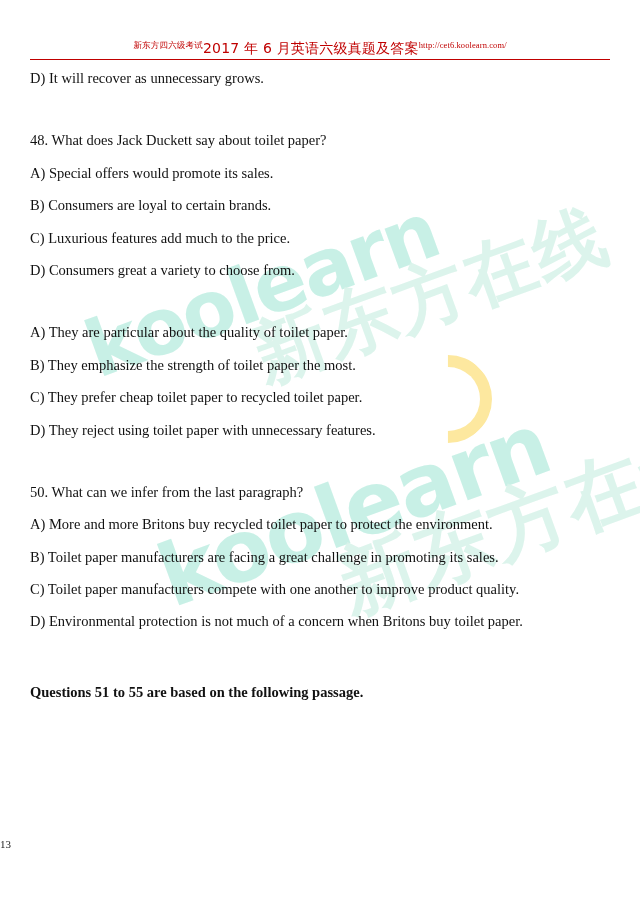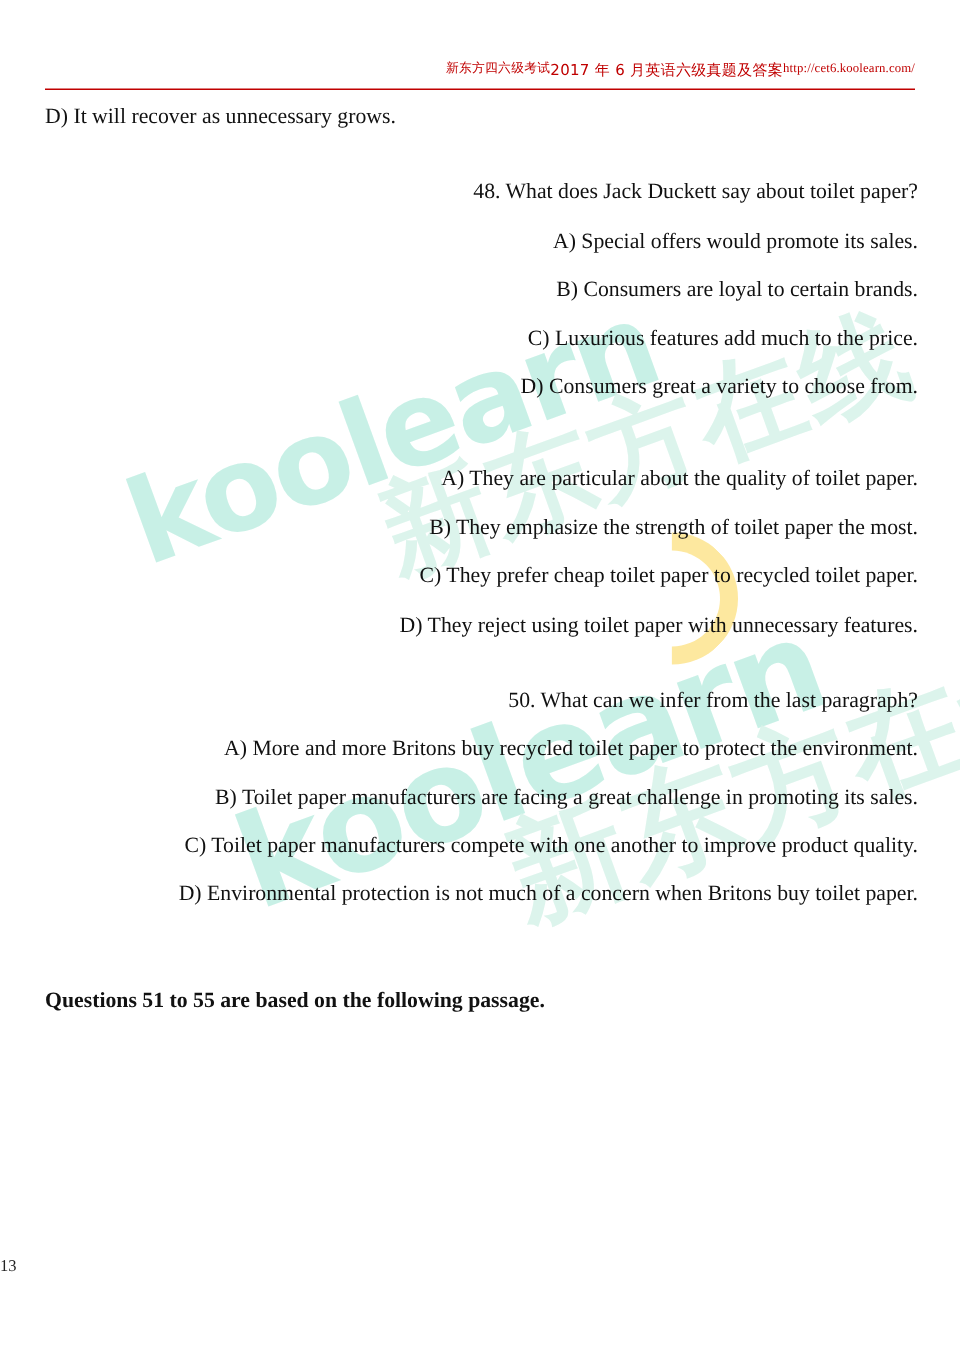--- a/index.html
+++ b/index.html
@@ -25,32 +25,32 @@
 
   
   .header {
     position: absolute;
     top: 40px;
     left: 30px;
     width: 580px;
     height: 22px;
     display: flex;
     align-items: flex-start;
-    justify-content: flex-end;
+    justify-content: center;
   }
   .header-left {
     font-family: "DejaVu Sans", sans-serif;
     font-size: 8.5px;
     color: #c00000;
     white-space: nowrap;
     letter-spacing: 0.2px;
   }
   .header-center {
     font-family: "DejaVu Sans", sans-serif;
-    font-size: 10px;
+    font-size: 14px;
     color: #c00000;
     white-space: nowrap;
     letter-spacing: 0.2px;
   }
   .header-right {
     font-family: "Liberation Serif", serif;
     font-size: 8.5px;
     color: #c00000;
     white-space: nowrap;
     letter-spacing: 0.1px;
@@ -71,21 +71,21 @@
     left: 30px;
     width: 582px;
   }
   .line {
     font-size: 14.5px;
     line-height: 1.2;
     color: #111;
     margin: 0;
     white-space: nowrap;
   }
-  .q-block { margin-top: 4px; text-align: right; }
+  .q-block { margin-top: 16px; }
   .spacer-lg { height: 29px; }
   .spacer-sm { height: 12px; }
   .opt { margin-top: 15px; }
   .question { margin-top: 0; }
   .bold {
     font-weight: bold;
   }
 
   
   .page-number {

